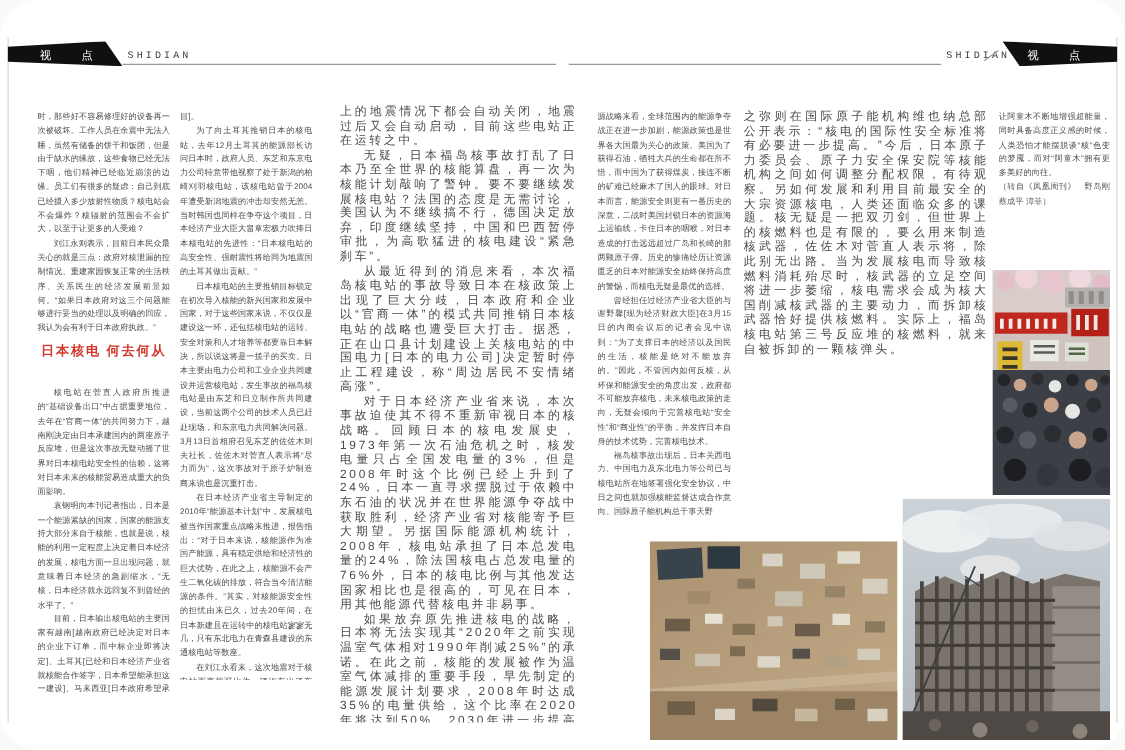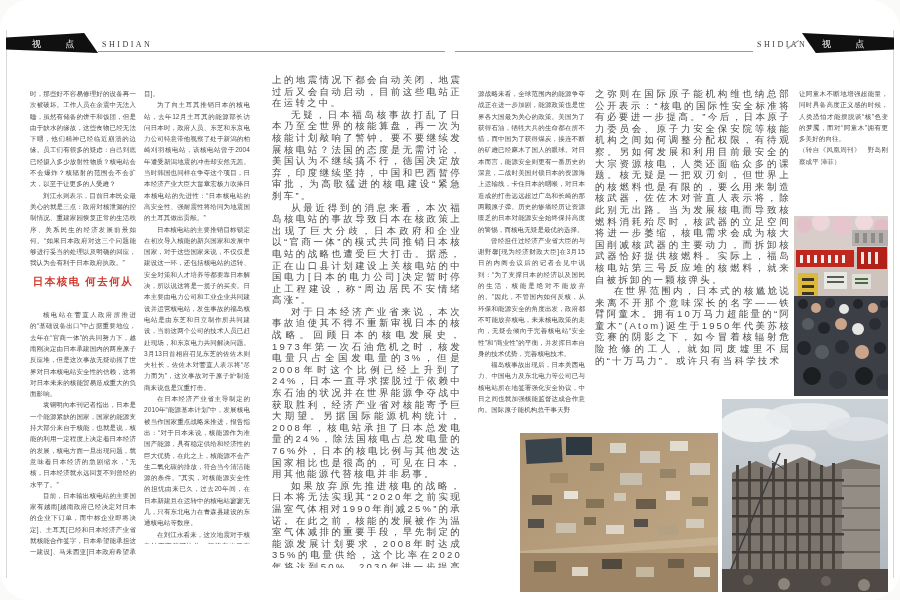--- a/index.html
+++ b/index.html
@@ -16,21 +16,21 @@
   .wedge{position:absolute;top:33px;width:92px;height:20px;background:#101010;}
   .wedge.l{left:6px;clip-path:polygon(0 22%,85% 0,100% 100%,0 82%);}
   .wedge.r{left:802px;clip-path:polygon(0 0,100% 22%,100% 82%,15% 100%);}
   .wedge span{
     display:block;color:#ffffff;font-size:9px;letter-spacing:11px;
     padding:5px 0 0 26px;font-family:"Liberation Serif", serif;white-space:nowrap;
   }
   .wedge.r span{padding-left:20px;}
   .shidian{
     position:absolute;top:40px;font-size:8px;letter-spacing:2.5px;color:#3c3c3c;
-    font-family:Liberation Serif, serif;
+    font-family:Liberation Mono, monospace;
   }
   .rule{position:absolute;top:51px;height:1px;background:#9a9a98;}
   .slant{position:absolute;top:44px;width:14px;height:1px;background:#9a9a98;transform:rotate(-35deg);}
 
   
   .col{
     position:absolute;overflow:hidden;color:#4c4c4c;
     font-size:6.5px;line-height:11.3px;letter-spacing:0.1px;text-align:justify;
   }
   .col.wide{font-size:9.5px;line-height:11.6px;letter-spacing:2.2px;color:#4a4a4a;}
@@ -82,42 +82,41 @@
   <div class="col" style="left:144px;top:88px;width:106px;height:456px">
     <div>
         <p class="noindent">目]。</p>
         <p>为了向土耳其推销日本的核电站，去年12月土耳其的能源部长访问日本时，政府人员、东芝和东京电力公司特意带他视察了处于新潟的柏崎刈羽核电站，该核电站曾于2004年遭受新潟地震的冲击却安然无恙。当时韩国也同样在争夺这个项目，日本经济产业大臣大畠章宏极力吹捧日本核电站的先进性：“日本核电站的高安全性、强耐震性将给同为地震国的土耳其做出贡献。”</p>
         <p>日本核电站的主要推销目标锁定在初次导入核能的新兴国家和发展中国家，对于这些国家来说，不仅仅是建设这一环，还包括核电站的运转、安全对策和人才培养等都要靠日本解决，所以说这将是一揽子的买卖。日本主要由电力公司和工业企业共同建设并运营核电站，发生事故的福岛核电站是由东芝和日立制作所共同建设，当前这两个公司的技术人员已赶赴现场，和东京电力共同解决问题。3月13日首相府召见东芝的佐佐木则夫社长，佐佐木对菅直人表示将“尽力而为”，这次事故对于原子炉制造商来说也是沉重打击。</p>
         <p>在日本经济产业省主导制定的2010年“能源基本计划”中，发展核电被当作国家重点战略来推进，报告指出：“对于日本来说，核能源作为准国产能源，具有稳定供给和经济性的巨大优势，在此之上，核能源不会产生二氧化碳的排放，符合当今清洁能源的条件。”其实，对核能源安全性的担忧由来已久，过去20年间，在日本新建且在运转中的核电站寥寥无几，只有东北电力在青森县建设的东通核电站等数座。</p>
         <p>在刘江永看来，这次地震对于核电站而言就可比作一辆汽车出了车祸，车祸之后肯定要对整辆汽车进行检查，福岛的核电站在海啸之中受损是最严重的，这并不意味着其他核电站没有损坏，比如青冈县也有核电站，这些电站在超过五级以</p>
       </div>
   </div>
 
-  <div class="col wide" style="left:272px;top:74px;width:190px;height:494px">
+  <div class="col wide" style="left:272px;top:84px;width:190px;height:494px">
     <div>
         <p class="noindent">上的地震情况下都会自动关闭，地震过后又会自动启动，目前这些电站正在运转之中。</p>
         <p>无疑，日本福岛核事故打乱了日本乃至全世界的核能算盘，再一次为核能计划敲响了警钟。要不要继续发展核电站？法国的态度是无需讨论，美国认为不继续搞不行，德国决定放弃，印度继续坚持，中国和巴西暂停审批，为高歌猛进的核电建设“紧急刹车”。</p>
         <p>从最近得到的消息来看，本次福岛核电站的事故导致日本在核政策上出现了巨大分歧，日本政府和企业以“官商一体”的模式共同推销日本核电站的战略也遭受巨大打击。据悉，正在山口县计划建设上关核电站的中国电力[日本的电力公司]决定暂时停止工程建设，称“周边居民不安情绪高涨”。</p>
         <p>对于日本经济产业省来说，本次事故迫使其不得不重新审视日本的核战略。回顾日本的核电发展史，1973年第一次石油危机之时，核发电量只占全国发电量的3%，但是2008年时这个比例已经上升到了24%，日本一直寻求摆脱过于依赖中东石油的状况并在世界能源争夺战中获取胜利，经济产业省对核能寄予巨大期望。另据国际能源机构统计，2008年，核电站承担了日本总发电量的24%，除法国核电占总发电量的76%外，日本的核电比例与其他发达国家相比也是很高的，可见在日本，用其他能源代替核电并非易事。</p>
         <p>如果放弃原先推进核电的战略，日本将无法实现其“2020年之前实现温室气体相对1990年削减25%”的承诺。在此之前，核能的发展被作为温室气体减排的重要手段，早先制定的能源发展计划要求，2008年时达成35%的电量供给，这个比率在2020年将达到50%，2030年进一步提高到70%，其中大部分的发电任务都由核电承担。</p>
       </div>
   </div>
 
   <div class="col" style="left:478px;top:88px;width:107px;height:342px">
     <div>
         <p class="noindent">源战略来看，全球范围内的能源争夺战正在进一步加剧，能源政策也是世界各大国最为关心的政策。美国为了获得石油，牺牲大兵的生命都在所不惜，而中国为了获得煤炭，接连不断的矿难已经麻木了国人的眼球。对日本而言，能源安全则更有一番历史的深意，二战时美国封锁日本的资源海上运输线，卡住日本的咽喉，对日本造成的打击远远超过广岛和长崎的那两颗原子弹。历史的惨痛经历让资源匮乏的日本对能源安全始终保持高度的警惕，而核电无疑是最优的选择。</p>
         <p>曾经担任过经济产业省大臣的与谢野馨[现为经济财政大臣]在3月15日的内阁会议后的记者会见中说到：“为了支撑日本的经济以及国民的生活，核能是绝对不能放弃的。”因此，不管国内如何反核，从环保和能源安全的角度出发，政府都不可能放弃核电，未来核电政策的走向，无疑会倾向于完善核电站“安全性”和“商业性”的平衡，并发挥日本自身的技术优势，完善核电技术。</p>
         <p>福岛核事故出现后，日本关西电力、中国电力及东北电力等公司已与核电站所在地签署强化安全协议，中日之间也就加强核能监督达成合作意向。国际原子能机构总干事天野</p>
       </div>
   </div>
 
   <div class="col wide" style="left:595px;top:88px;width:196px;height:308px">
     <div>
         <p class="noindent">之弥则在国际原子能机构维也纳总部公开表示：“核电的国际性安全标准将有必要进一步提高。”今后，日本原子力委员会、原子力安全保安院等核能机构之间如何调整分配权限，有待观察。另如何发展和利用目前最安全的大宗资源核电，人类还面临众多的课题。核无疑是一把双刃剑，但世界上的核燃料也是有限的，要么用来制造核武器，佐佐木对菅直人表示将，除此别无出路。当为发展核电而导致核燃料消耗殆尽时，核武器的立足空间将进一步萎缩，核电需求会成为核大国削减核武器的主要动力，而拆卸核武器恰好提供核燃料。实际上，福岛核电站第三号反应堆的核燃料，就来自被拆卸的一颗核弹头。</p>
-        <p>在世界范围内，日本式的核尴尬说来离不开那个意味深长的名字——铁臂阿童木。拥有10万马力超能量的“阿童木”(Atom)诞生于1950年代美苏核竞赛的阴影之下，如今冒着核辐射危险抢修的工人，就如同废墟里不屈的“十万马力”。或许只有当科学技术</p>
       </div>
   </div>
 
   <div class="col" style="left:799px;top:88px;width:89px;height:122px">
     <div>
         <p class="noindent">让阿童木不断地增强超能量，同时具备高度正义感的时候，人类恐怕才能摆脱谈“核”色变的梦魇，而对“阿童木”拥有更多美好的向往。</p>
       </div>
     <p class="attribution noindent">（转自《凤凰周刊》　野岛刚  蔡成平  漳菲）</p>
   </div>
 

